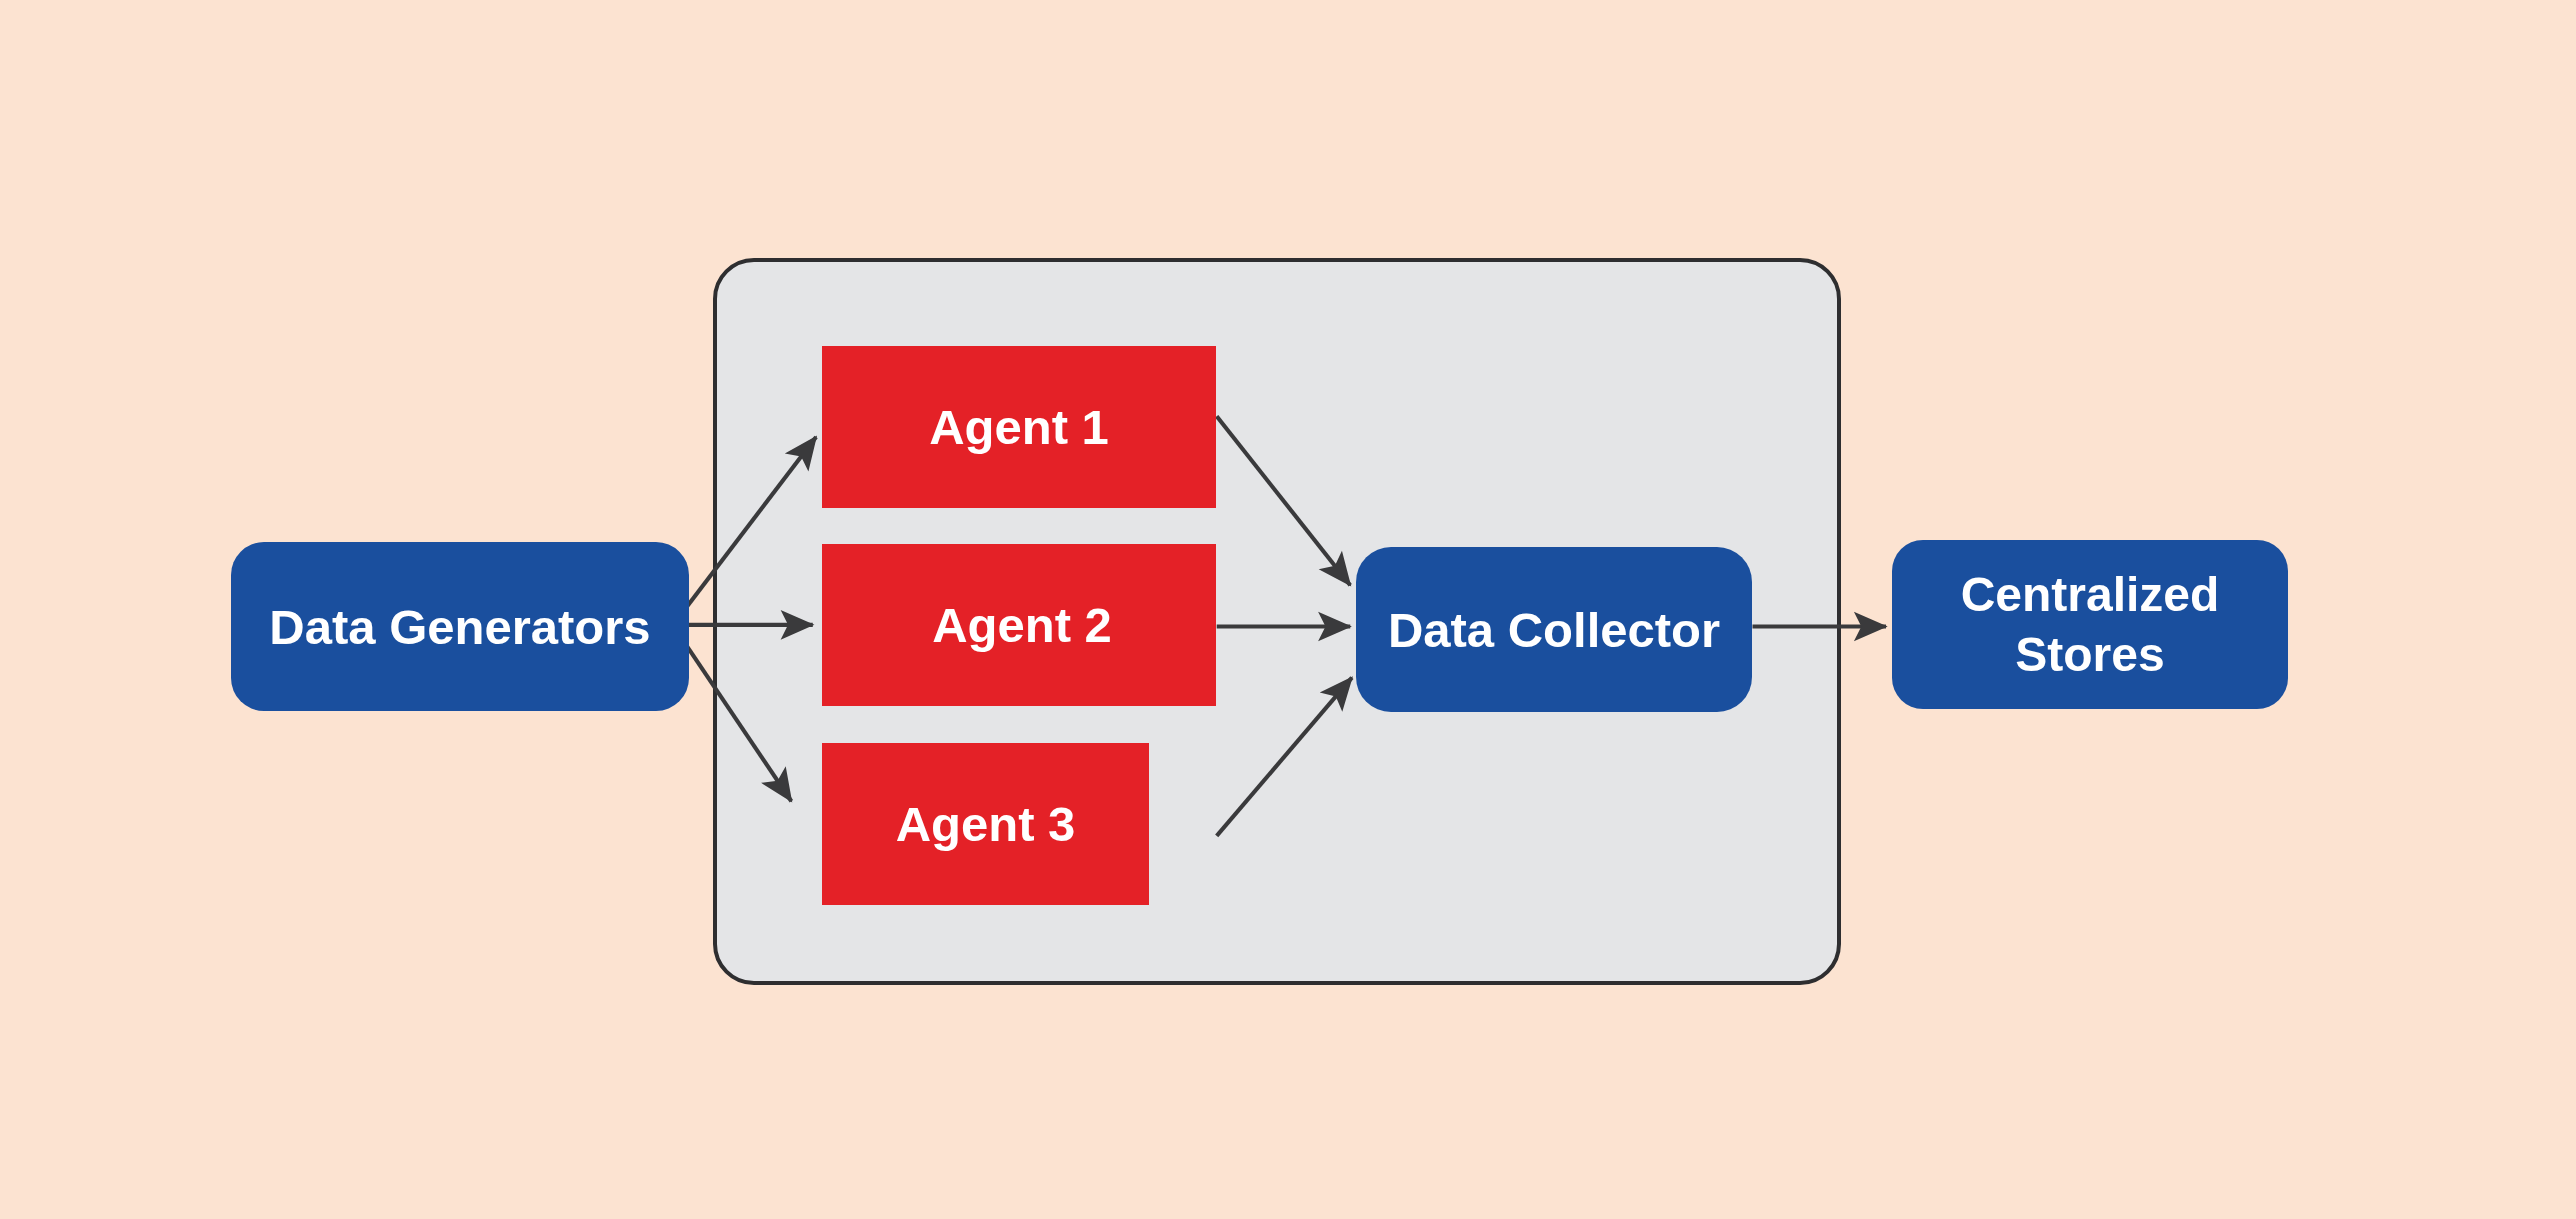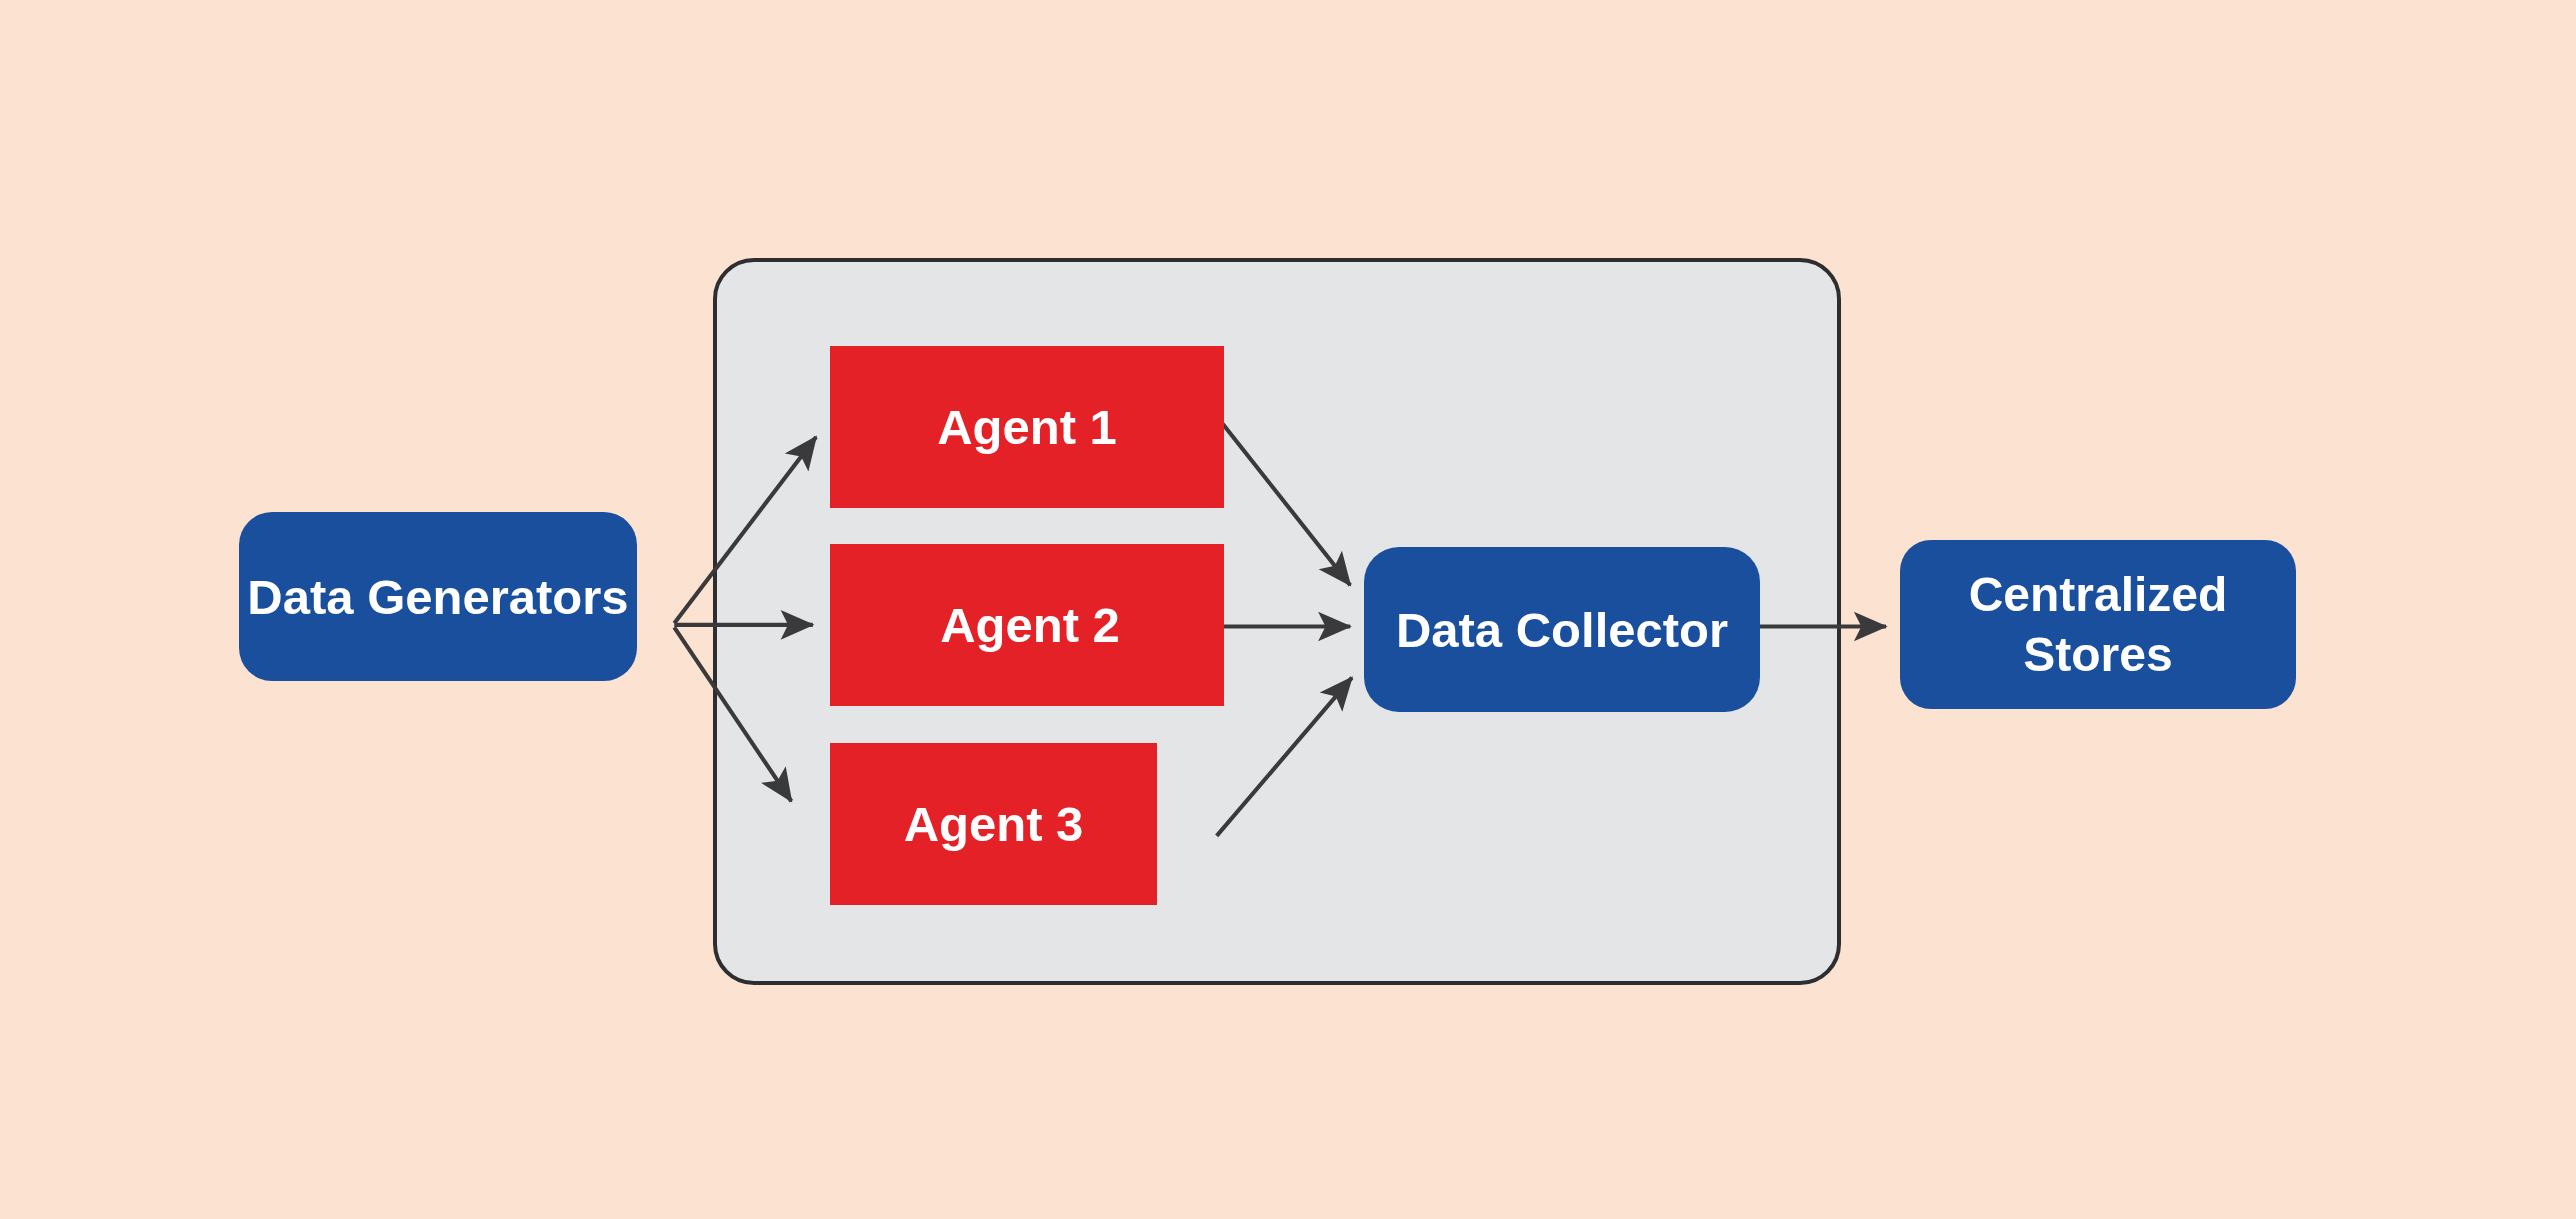--- a/index.html
+++ b/index.html
@@ -34,21 +34,20 @@
   }
   .node {
     position: absolute;
     display: flex;
     align-items: center;
     justify-content: center;
     text-align: center;
     color: #ffffff;
     font-weight: bold;
     box-sizing: border-box;
-    margin-left: 8px;
   }
   .node .label {
     display: block;
   }
   .group-box {
     position: absolute;
     left: 713px;
     top: 258px;
     width: 1128px;
     height: 727px;
@@ -58,22 +57,22 @@
   }
   .blue-node {
     border-radius: 33px;
     font-size: 49px;
   }
   .red-node {
     border-radius: 0;
     font-size: 49px;
   }
   .node-data-generators {
-    left: 231px; top: 512px;
-    width: 398px; height: 169px;
+    left: 231px; top: 542px;
+    width: 458px; height: 169px;
   }
   .node-agent-1 {
     left: 822px; top: 346px;
     width: 394px; height: 162px;
   }
   .node-agent-2 {
     left: 822px; top: 544px;
     width: 394px; height: 162px; padding-left: 6px;
   }
   .node-agent-3 {

